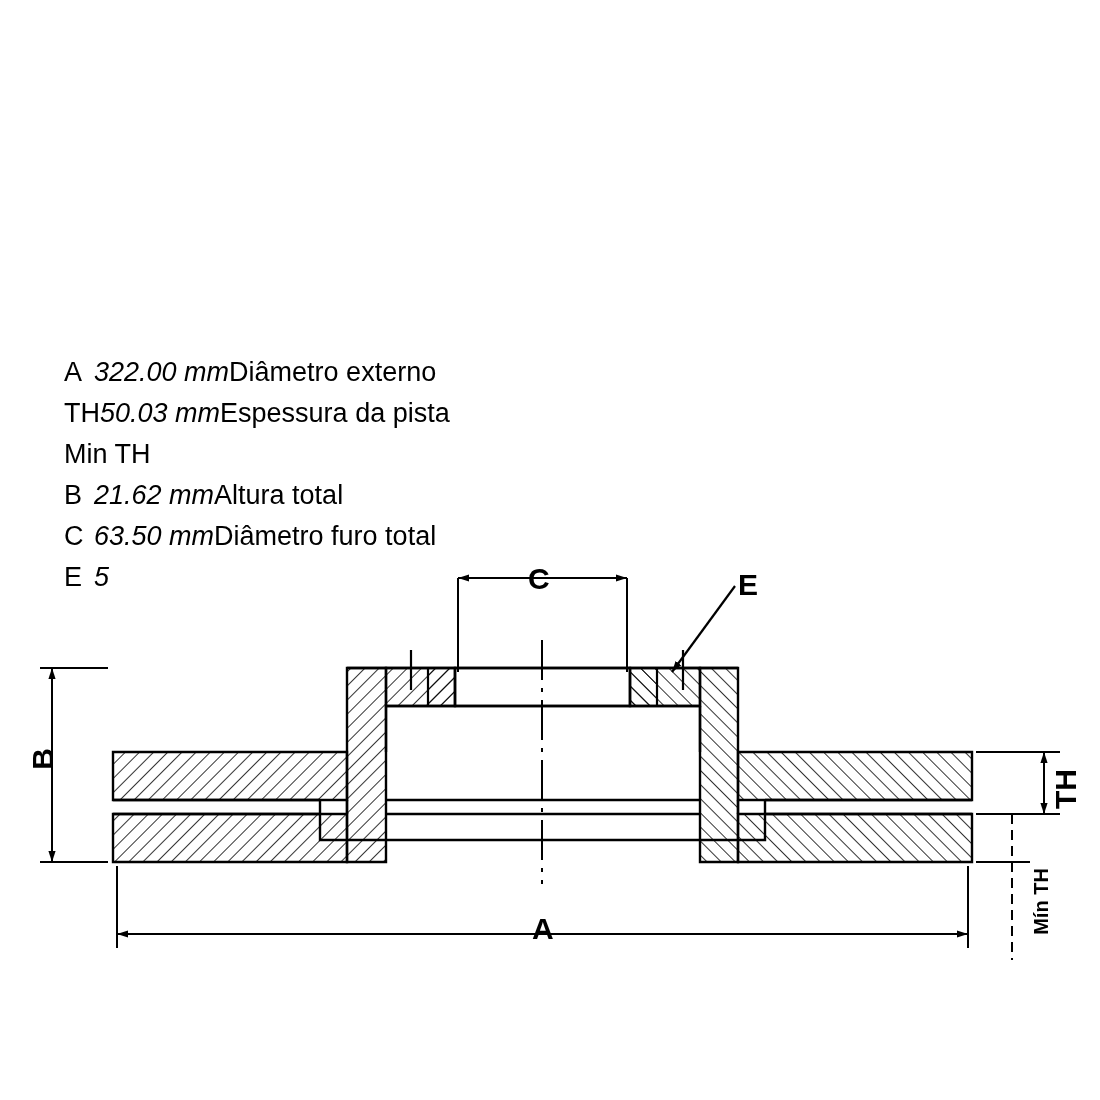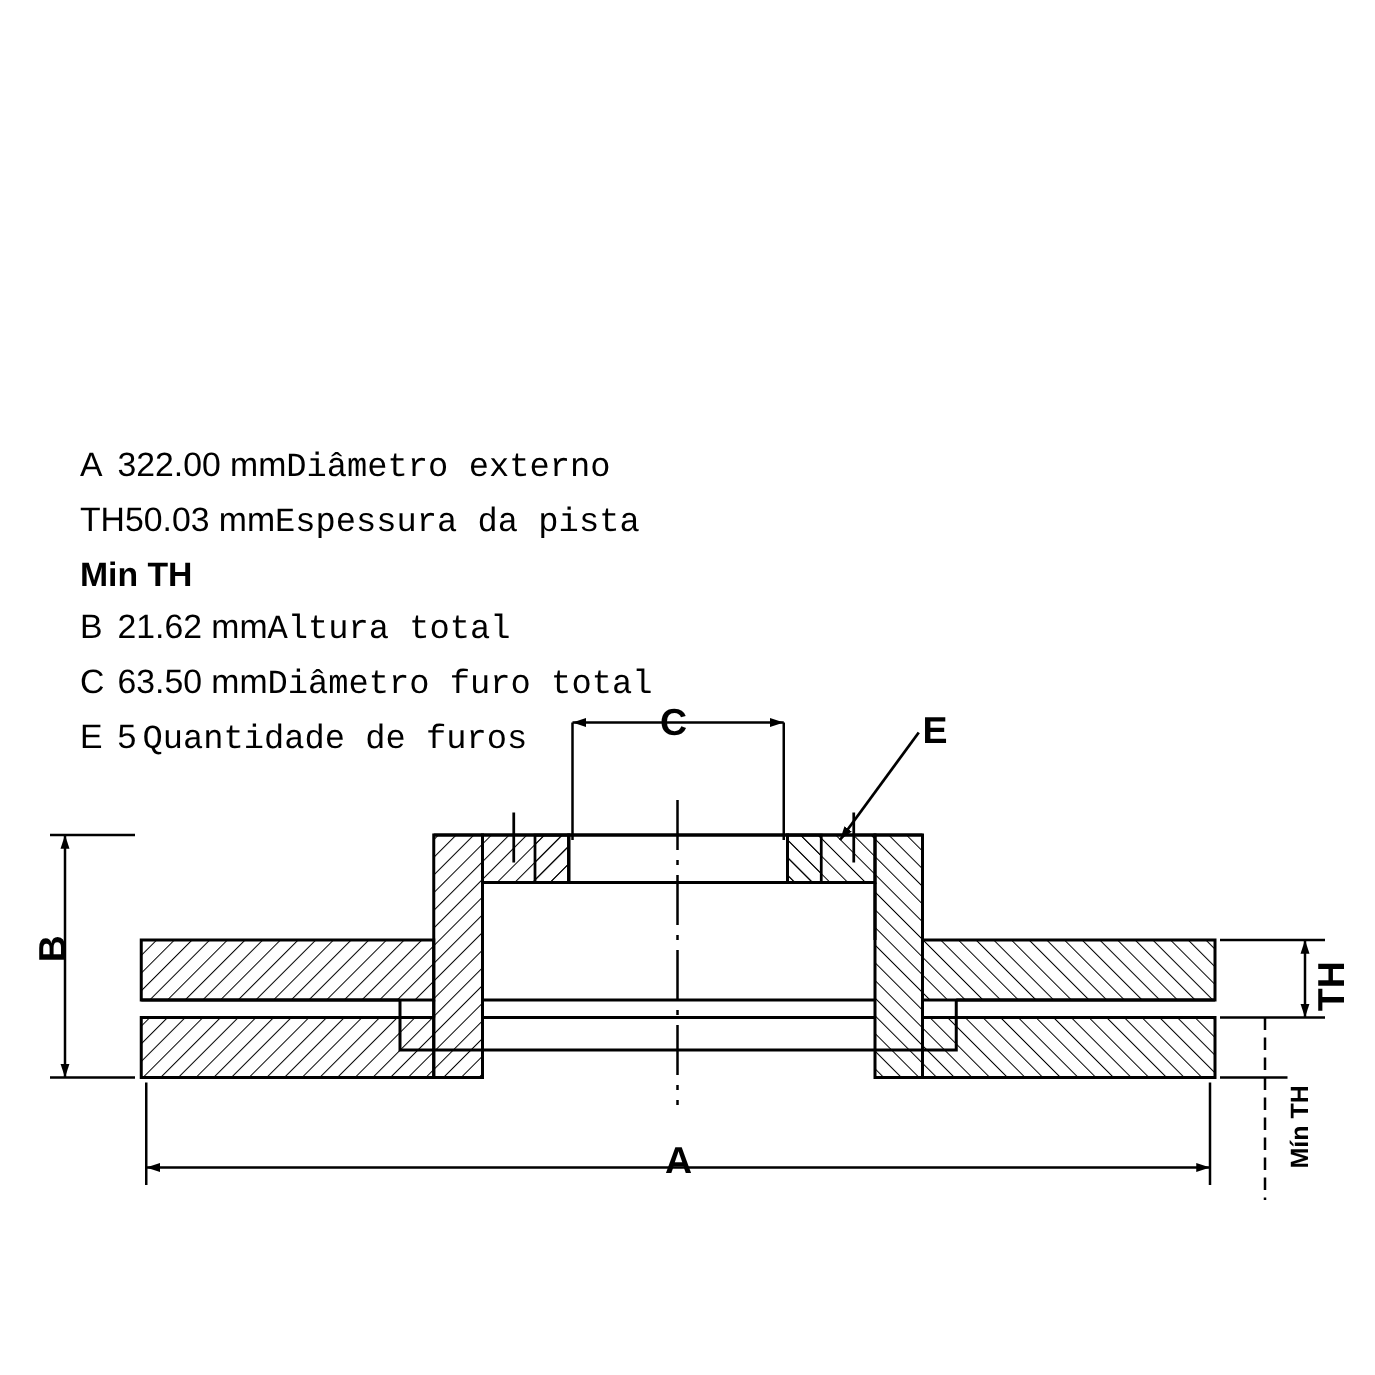--- a/index.html
+++ b/index.html
@@ -29,29 +29,28 @@
     line-height: 41px;
     color: #000;
     white-space: pre;
   }
   .spec-code {
     display: inline-block;
     min-width: 30px;
   }
   .spec-code.wide {
     min-width: 86px;
-    font-weight: bold;
   }
   .spec-value {
     display: inline-block;
     min-width: 118px;
+    font-style: italic;
   }
   .spec-desc {
     display: inline-block;
-    font-family: Liberation Mono, monospace;
   }
 
   
   .drawing {
     position: absolute;
     left: 0;
     top: 0;
     width: 1100px;
     height: 1100px;
   }
@@ -94,21 +93,20 @@
       <span class="spec-desc">Altura total</span>
     </div>
     <div class="spec-row">
       <span class="spec-code">C</span>
       <span class="spec-value">63.50 mm</span>
       <span class="spec-desc">Diâmetro furo total</span>
     </div>
     <div class="spec-row">
       <span class="spec-code">E</span>
       <span class="spec-value" style="min-width:20px">5</span>
-      <span class="spec-desc">Quantidade de furos</span>
     </div>
   </div>
 
   <div class="drawing">
     <svg width="1100" height="1100" viewBox="0 0 1100 1100">
       <defs>
         <pattern id="hatchR" width="10" height="10" patternTransform="rotate(45)" patternUnits="userSpaceOnUse">
           <line x1="0" y1="0" x2="0" y2="10" stroke="#000" stroke-width="1.6"></line>
         </pattern>
         <pattern id="hatchL" width="10" height="10" patternTransform="rotate(-45)" patternUnits="userSpaceOnUse">

